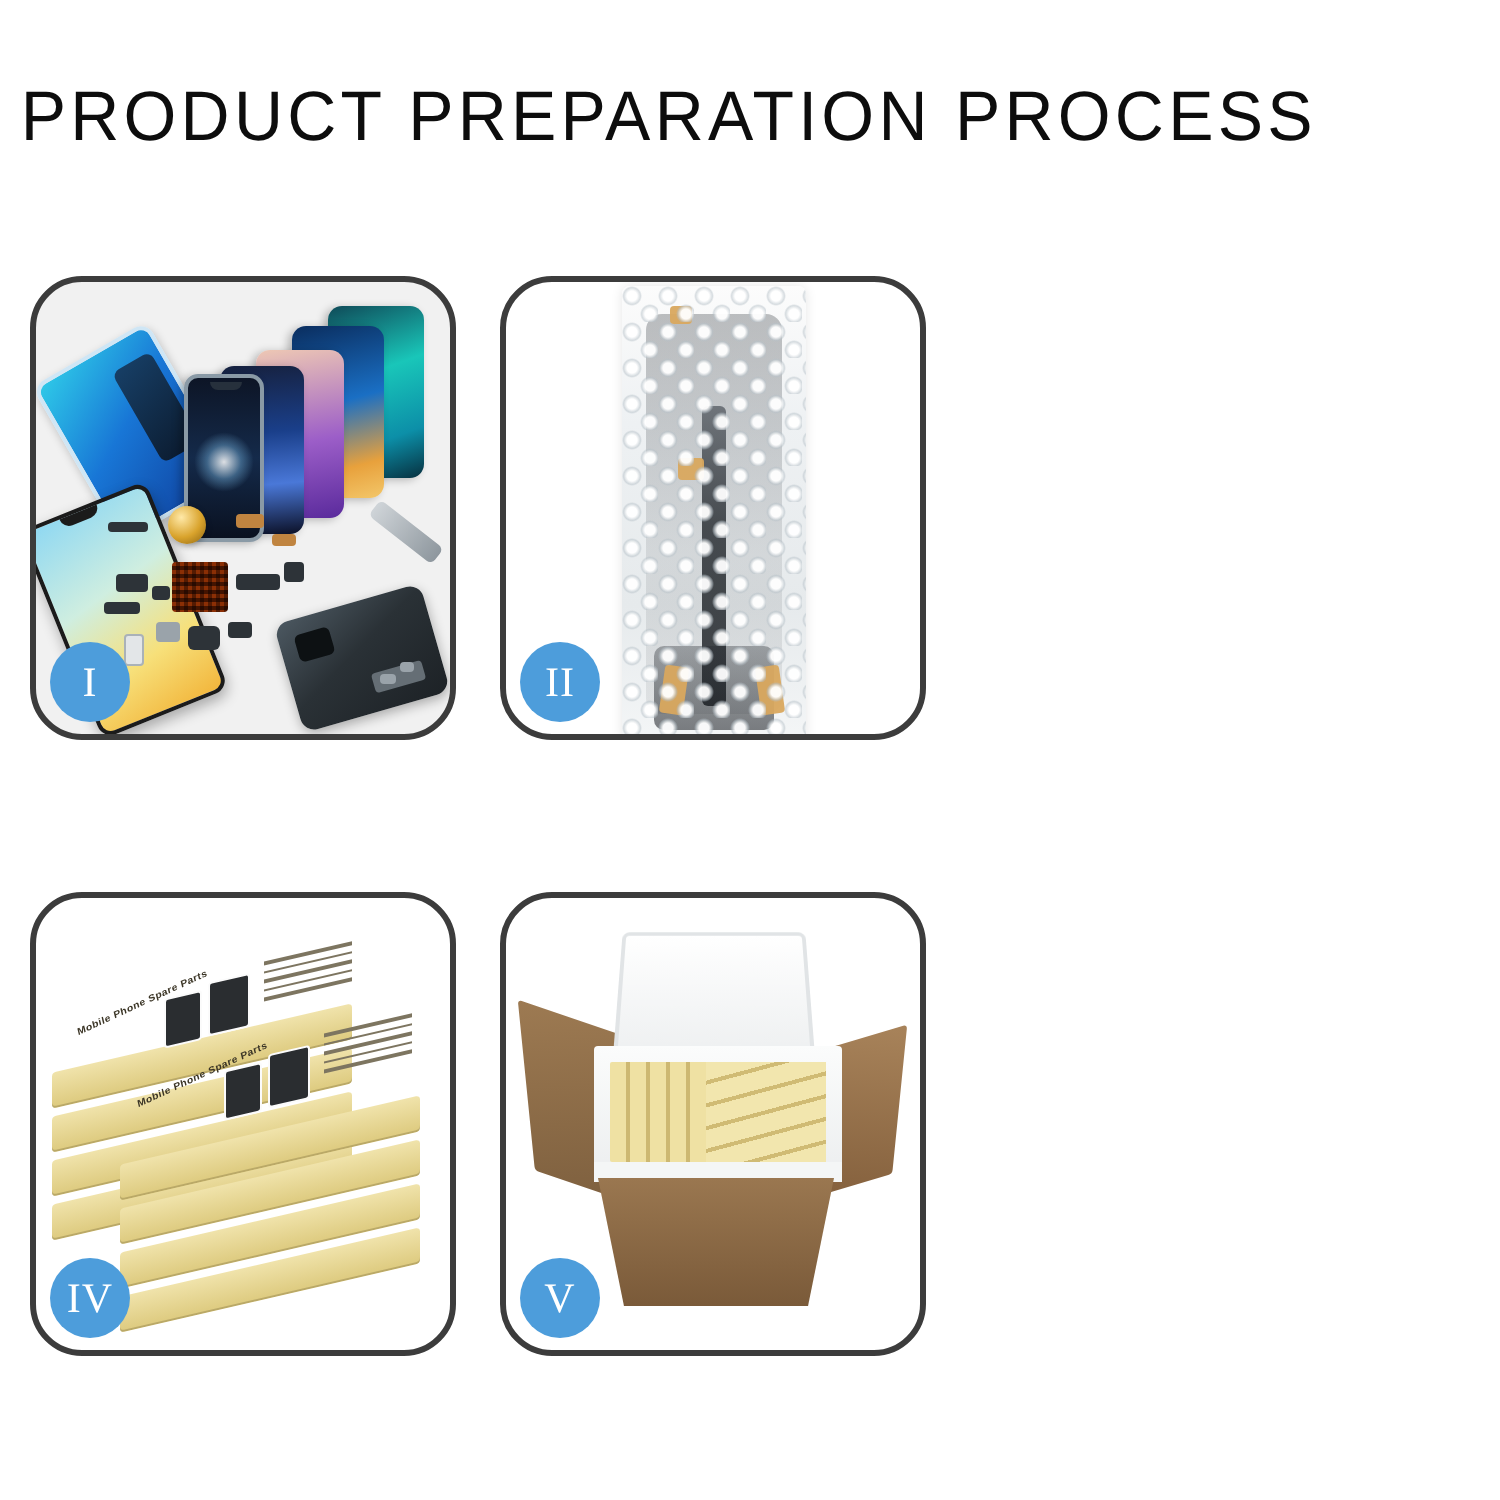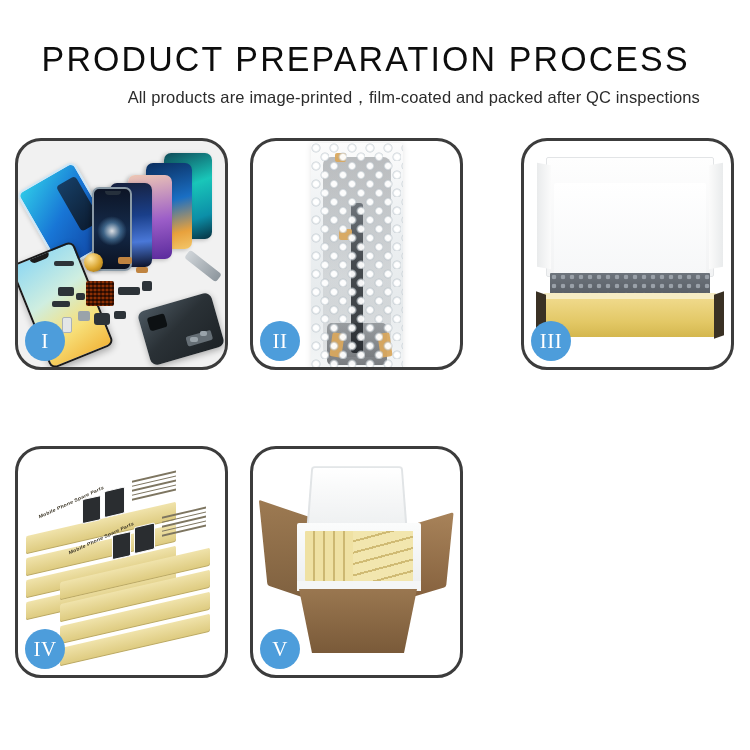--- a/index.html
+++ b/index.html
@@ -4,22 +4,22 @@
 <style>
   html,body{margin:0;padding:0;}
   body{
     width:750px;height:750px;
     background:#ffffff;
     font-family:"Liberation Sans","DejaVu Sans",sans-serif;
     overflow:hidden;
     position:relative;
   }
   .header{
-    position:absolute;left:11px;top:0;width:689px;
-    text-align:right;
+    position:absolute;left:0;top:0;width:689px;
+    text-align:left;
   }
   .page-title{
     margin:0;
     padding-top:40px;
     font-size:35px;
     line-height:38px;
     font-weight:400;
     letter-spacing:2.2px;
     color:#0d0d0d;
     font-family:"Liberation Sans","DejaVu Sans",sans-serif;
@@ -285,21 +285,20 @@
   }
   .tab{position:absolute;background:rgba(120,96,64,.45);border-radius:1px;}
   .tabA{left:34px;top:116px;width:14px;height:16px;}
   .tabB{left:36px;top:176px;width:14px;height:16px;}
 </style>
 </head>
 <body>
 
 <div class="header">
   <h1 class="page-title">PRODUCT PREPARATION PROCESS</h1>
-  <p class="page-subtitle">All products are image-printed，film-coated and packed after QC inspections</p>
 </div>
 
 <div class="grid">
 
   <div class="panel r1 c1 p1">
     <div class="scene">
       <div class="ph ph-blue"></div>
       <div class="fan">
         <div class="s s5"></div>
         <div class="s s4"></div>
@@ -341,30 +340,20 @@
         <div class="tape t1"></div>
         <div class="tape t2"></div>
         <div class="tape t3"></div>
         <div class="tape t4"></div>
         <div class="bubbles"></div>
       </div>
     </div>
     <div class="badge">II</div>
   </div>
 
-  <div class="panel r1 c3 p3">
-    <div class="scene">
-      <div class="box3-lid"></div>
-      <div class="box3-foam"></div>
-      <div class="box3-fill"></div>
-      <div class="box3-rim"></div>
-      <div class="box3-front"></div>
-    </div>
-    <div class="badge">III</div>
-  </div>
 
   <div class="panel r2 c1 p4">
     <div class="scene">
       <div class="stack">
 
         <div class="slab slabL" style="top:118px;"></div>
         <div class="slab slabL" style="top:96px;"></div>
         <div class="slab slabL" style="top:74px;"></div>
         <div class="slab slabL" style="top:52px;"></div>
 

